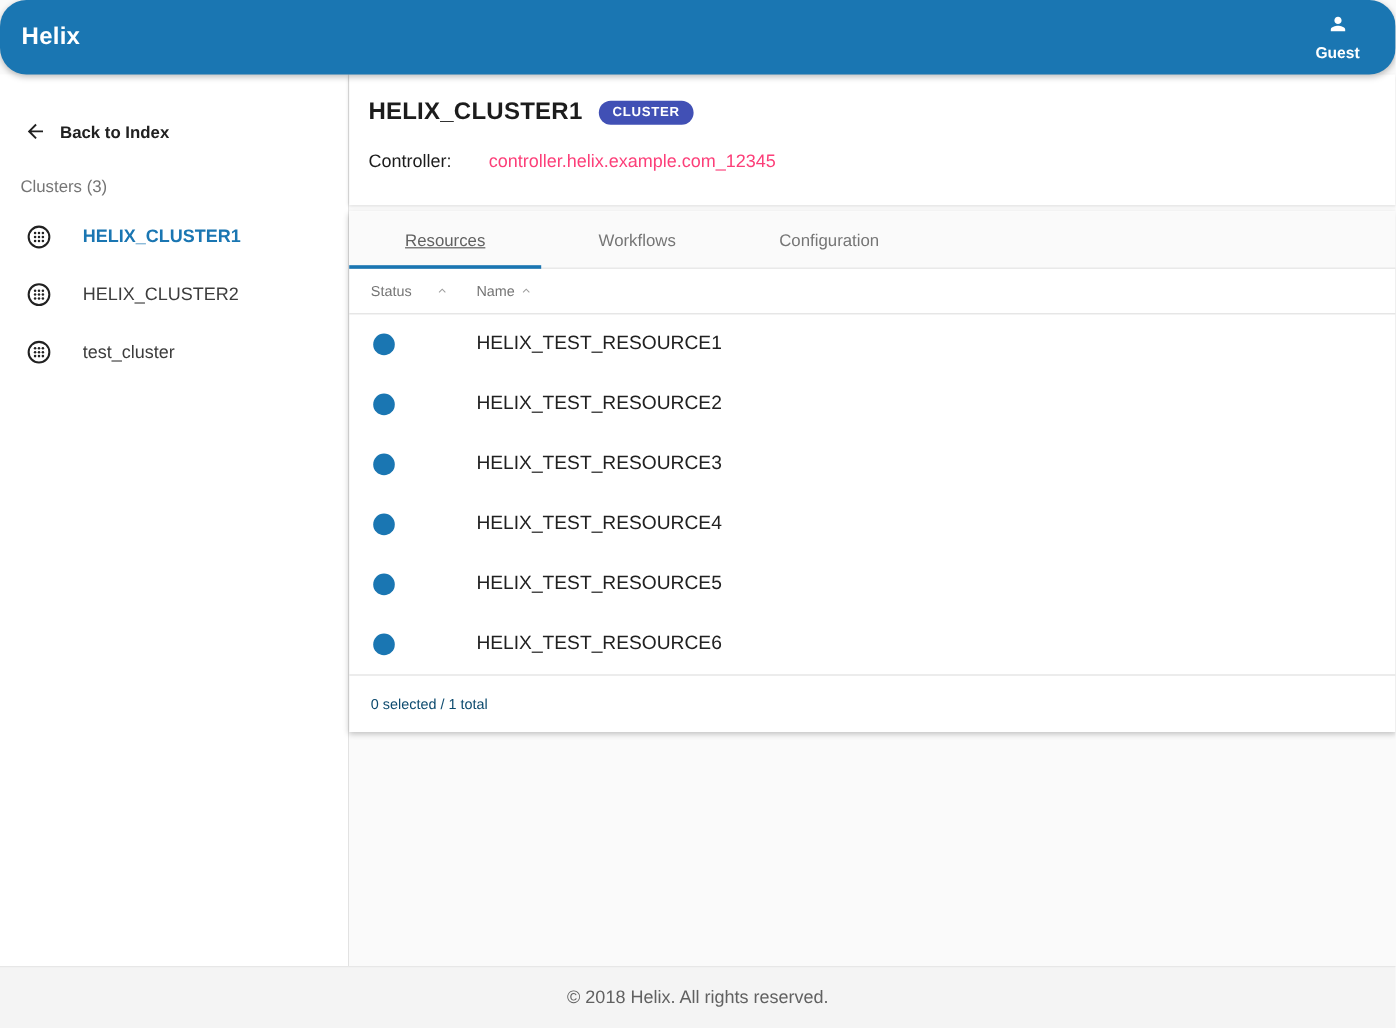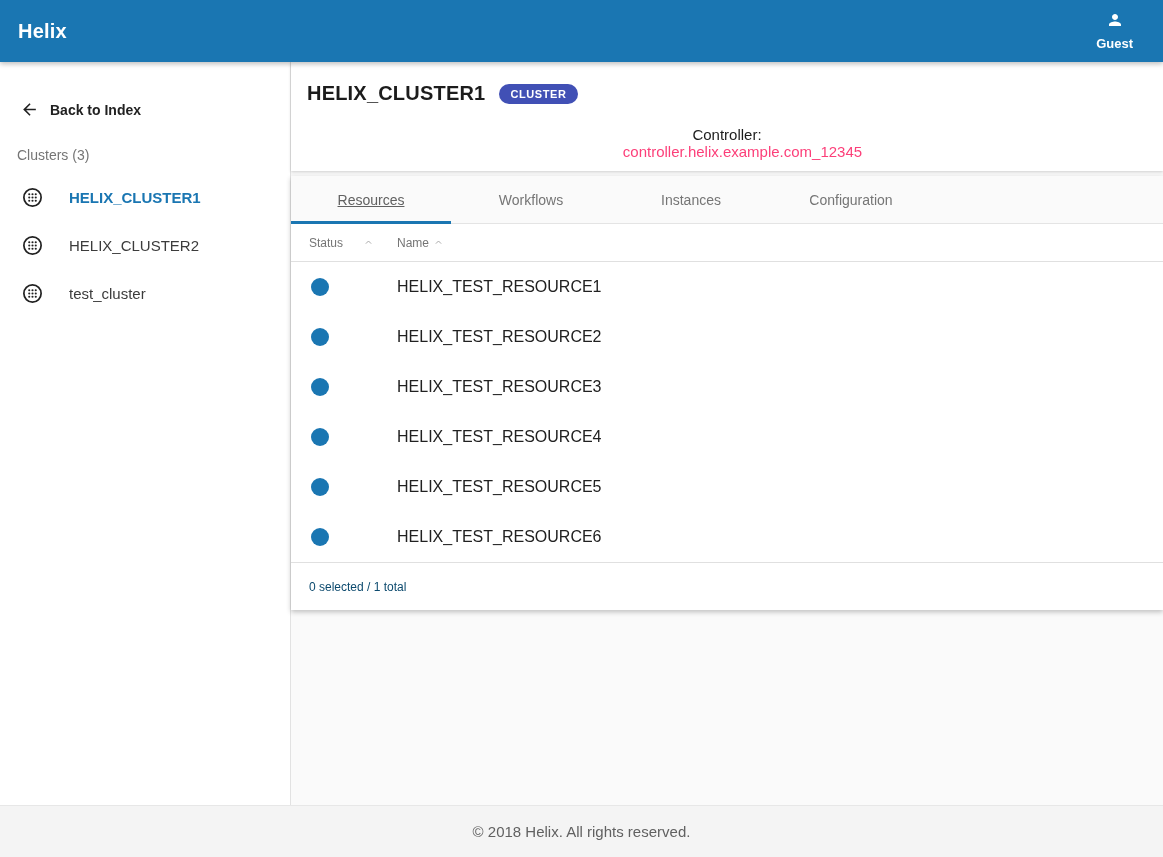--- a/index.html
+++ b/index.html
@@ -18,20 +18,21 @@
     background: #1a76b2;
     color: #ffffff;
     display: flex;
     align-items: center;
     justify-content: space-between;
     padding: 0 30px 0 18px;
     box-shadow: 0 2px 5px rgba(0,0,0,0.26);
     position: relative;
     z-index: 30;
     flex: 0 0 auto;
+    border-radius: 22px;
   }
   .app-title { font-size: 20px; font-weight: 700; letter-spacing: 0.2px; }
   .user-chip { display: flex; align-items: center; gap: 7px; font-size: 13px; font-weight: 700; cursor: pointer; flex-direction: column; }
   .user-chip svg { width: 18px; height: 18px; fill: #ffffff; display: block; }
 
   
   .middle { flex: 1 1 auto; display: flex; min-height: 0; background: #fafafa; }
 
   
   .sidebar {
@@ -86,21 +87,21 @@
   .badge {
     background: #4150b5;
     color: #ffffff;
     font-size: 11px;
     font-weight: 700;
     letter-spacing: 0.6px;
     padding: 5px 11px 4px 11px;
     border-radius: 13px;
     line-height: 1;
   }
-  .controller-row { margin-top: 21px; display: flex; align-items: center; font-size: 15px; flex-direction: column; }
+  .controller-row { margin-top: 21px; display: flex; align-items: flex-end; font-size: 15px; }
   .controller-label { color: #1c1c1c; font-weight: 500; }
   .controller-link { margin-left: 31px; color: #fc3f79; font-weight: 500; text-decoration: none; cursor: pointer; }
 
   .card-gap { height: 5px; flex: 0 0 auto; }
 
   .content-card {
     background: #ffffff;
     box-shadow: 0 2px 5px rgba(0,0,0,0.24);
     position: relative;
     z-index: 4;
@@ -259,21 +260,20 @@
         <a class="controller-link">controller.helix.example.com_12345</a>
       </div>
     </div>
 
     <div class="card-gap"></div>
 
     <div class="content-card">
       <div class="tabbar">
         <div class="tab active">Resources</div>
         <div class="tab">Workflows</div>
-        <div class="tab">Instances</div>
         <div class="tab">Configuration</div>
       </div>
 
       <div class="thead">
         <div class="col-status">
           <span>Status</span>
           <span class="sort-caret">
             <svg viewBox="0 0 24 24">
                 <path d="M5 15l7-7 7 7"></path>
               </svg>

